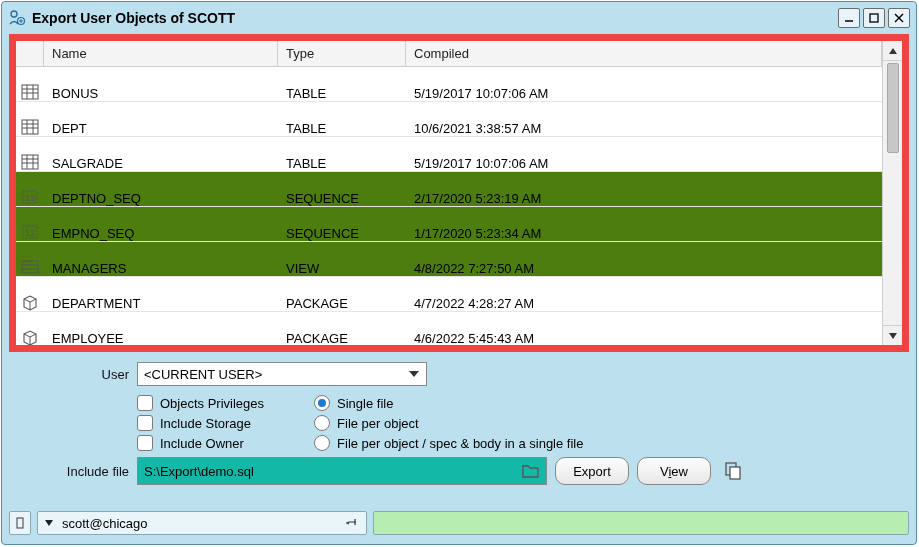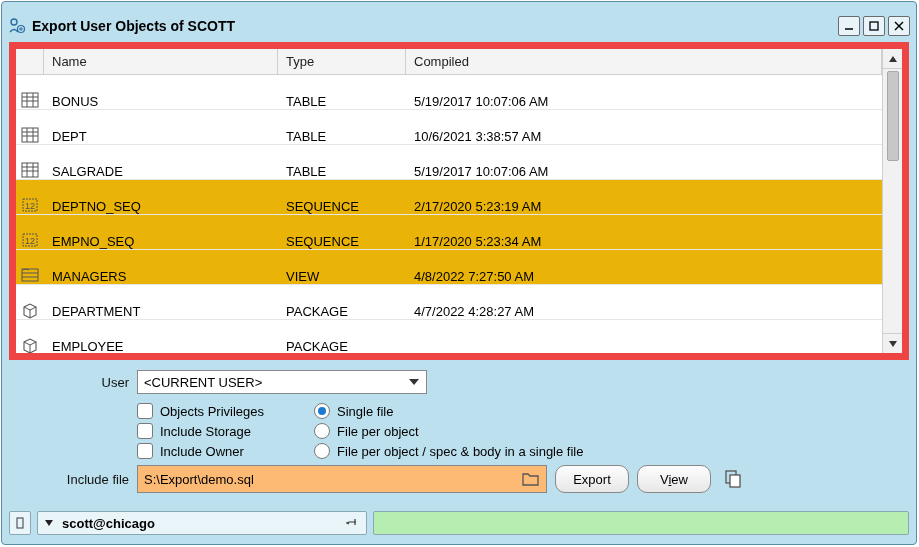--- a/index.html
+++ b/index.html
@@ -21,21 +21,20 @@
     border-radius: 4px;
     display: flex;
     flex-direction: column;
   }
   .titlebar {
     height: 30px;
     display: flex;
     align-items: center;
     padding: 16px 6px;
     gap: 6px;
-    margin-top: 8px;
   }
   .title-icon { width: 18px; height: 18px; flex-shrink:0; }
   .title-text {
     font-weight: bold;
     font-size: 14px;
     color: #000;
     flex: 1;
     white-space: nowrap;
   }
   .win-btns { display: flex; gap: 3px; }
@@ -79,21 +78,21 @@
   .col-name { width: 234px; }
   .col-type { width: 128px; }
   .col-comp { flex: 1; }
   .grid-body { flex:1; overflow:hidden; }
   .row {
     display:flex;
     height: 35px;
     border-bottom: 1px solid #e6e6e6;
     align-items:flex-end;
   }
-  .row.selected { background: #eab308; }
+  .row.selected { background: #4d7c0f; }
   .cell { padding: 0 8px; white-space:nowrap; overflow:hidden; }
   .cell-icon { width:28px; padding:0; display:flex; align-items:center; justify-content:center;}
   .cell-name { width:234px; }
   .cell-type { width:128px; }
   .cell-comp { flex:1; }
   .vscroll {
     width: 20px;
     background: #f1f1f1;
     border-left: 1px solid #cfcfcf;
     display:flex; flex-direction:column;
@@ -156,21 +155,21 @@
     background:#1d7ad1;
   }
   .output-row {
     display:flex; align-items:center; gap:8px;
     margin-top: 6px;
   }
   .out-input {
     flex:1;
     height:28px;
     border:1px solid #888;
-    background:#fdba74;
+    background:#14b8a6;
     display:flex; align-items:center;
     padding:0 6px;
     position:relative;
   }
   .folder-btn {
     position:absolute; right:3px; top:2px;
     width:24px; height:22px;
     display:flex;align-items:center;justify-content:center;
     cursor: default;
   }
@@ -198,21 +197,21 @@
   }
   .status-seg {
     border:1px solid #8aa7b6;
     background:#eaf5fa;
     height:24px;
     display:flex;align-items:center;
     padding:0 6px;
     border-radius:2px;
   }
   .status-seg.small { width:22px; justify-content:center; padding:0;}
-  .status-seg.conn { width: 330px; gap:8px; position:relative;font-weight:bold;}
+  .status-seg.conn { width: 330px; gap:8px; position:relative;}
   .status-seg.prog { flex:1; background:#b5eeb0; }
   svg { display:block; }
   .u { text-decoration: underline; }
 </style>
 </head>
 <body>
 
 <div class="window">
 
   <div class="titlebar">
@@ -345,20 +344,21 @@
             </div>
             <div class="row">
               <div class="cell cell-icon">
                 <svg width="18" height="18" viewBox="0 0 18 18">
                   <path d="M3 6 L9 3 L15 6 L15 14 L9 17 L3 14 Z" fill="none" stroke="#555" stroke-width="1.1"></path>
                   <path d="M3 6 L9 9 L15 6 M9 9 v8" fill="none" stroke="#555" stroke-width="1"></path>
                 </svg>
               </div>
               <div class="cell cell-name">EMPLOYEE</div>
               <div class="cell cell-type">PACKAGE</div>
+              <div class="cell cell-comp">4/6/2022 5:45:43 AM</div>
             </div>
           </div>
       </div>
       <div class="vscroll">
         <div class="scroll-btn">
           <svg width="10" height="10">
               <path d="M5 2 L9 8 L1 8 Z" fill="#333"></path>
             </svg>
         </div>
         <div class="track">

